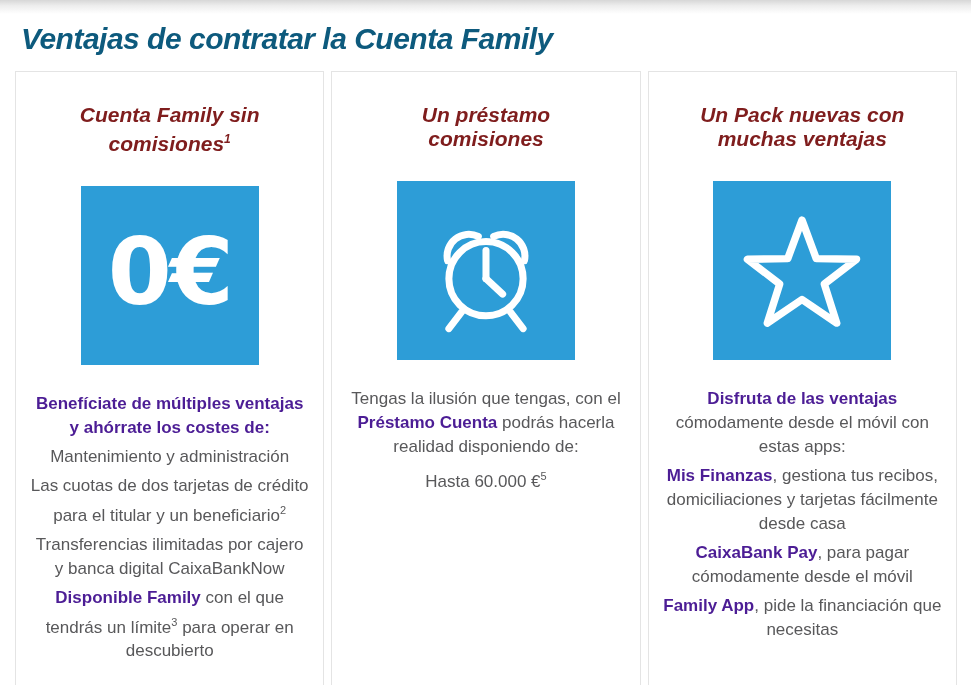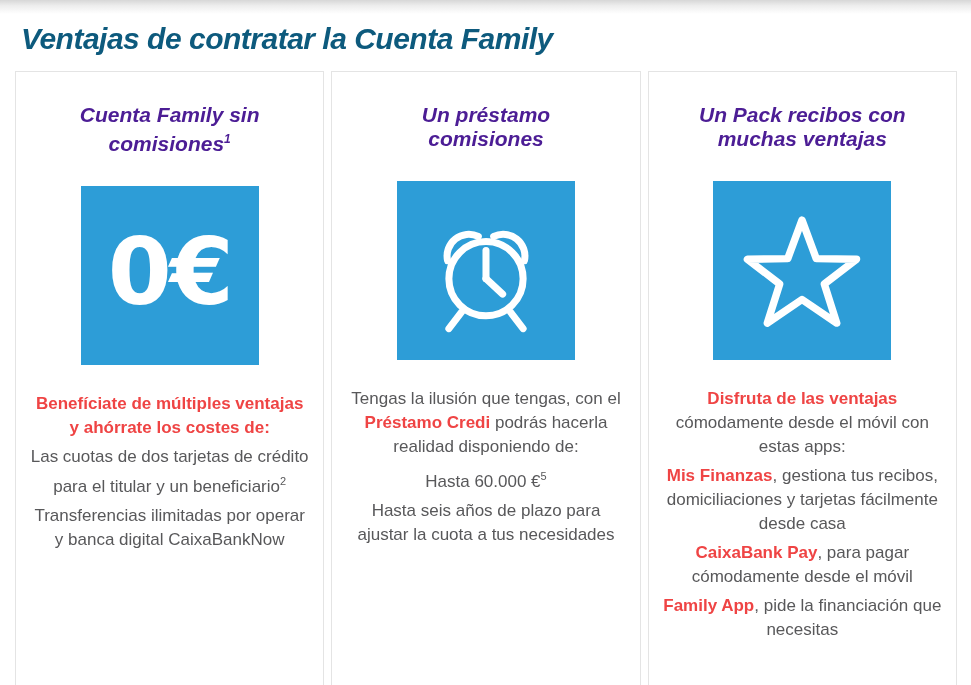--- a/index.html
+++ b/index.html
@@ -10,85 +10,86 @@
   h1.page-title {
     margin:8px 0 0 21px;
     font-size:30px; font-weight:bold; font-style:italic;
     letter-spacing:-0.5px; color:#0d5a7d;
   }
   .cards { display:flex; gap:7px; margin:15px 14px 0 15px; }
   .card { flex:1; border:1px solid #e4e4e4; background:#fff; height:650px; padding:0 14px; }
   .card-heading {
     margin:31px auto 0; max-width:225px; text-align:center;
     font-size:21px; line-height:24px; font-weight:bold; font-style:italic;
-    color:#4c1d95;
+    color:#7f1d1d;
   }
   .card-heading sup { font-size:12px; }
   .icon-box {
     width:178px; height:179px; margin:30px auto 0;
     background:#2d9dd7; display:flex; align-items:center; justify-content:center;
   }
   .zero-euro {
     color:#ffffff; font-weight:bold; font-size:92px; letter-spacing:-2px;
     font-family:"DejaVu Sans", sans-serif; line-height:1; padding-bottom:6px;
   }
   .card-body { margin-top:27px; }
   .card-body p {
     font-size:17px; line-height:24px; text-align:center; color:#58585a;
     margin-top:5px;
   }
   .card-body p:first-child { margin-top:0; }
   .card-body p.spaced { margin-top:28px; }
-  .card-body strong { color:#ef4444; }
+  .card-body strong { color:#4c1d95; }
   .card-body sup, .card-body p sup { font-size:11px; }
   svg.icon-svg { display:block; }
 </style>
 </head>
 <body>
 
 <div class="topbar"></div>
 
 <h1 class="page-title">Ventajas de contratar la Cuenta Family</h1>
 
 <div class="cards">
 
   <div class="card">
     <h2 class="card-heading">Cuenta Family sin comisiones<sup>1</sup></h2>
     <div class="icon-box">
       <span class="zero-euro">0€</span>
     </div>
     <div class="card-body">
         <p><strong>Benefíciate de múltiples ventajas y ahórrate los costes de:</strong></p>
+        <p>Mantenimiento y administración</p>
         <p>Las cuotas de dos tarjetas de crédito para el titular y un beneficiario<sup>2</sup></p>
-        <p>Transferencias ilimitadas por operar y banca digital CaixaBankNow</p>
+        <p>Transferencias ilimitadas por cajero y banca digital CaixaBankNow</p>
+        <p><strong>Disponible Family</strong> con el que tendrás un límite<sup>3</sup> para operar en descubierto</p>
       </div>
   </div>
 
   <div class="card">
     <h2 class="card-heading">Un préstamo comisiones</h2>
     <div class="icon-box">
       <svg class="icon-svg" width="128" height="128" viewBox="0 0 100 100" fill="none" stroke="#ffffff" stroke-width="5.5" stroke-linecap="round">
         <circle cx="50" cy="56" r="29"></circle>
         <path d="M20,42 A17,17 0 0 1 44,23"></path>
         <path d="M80,42 A17,17 0 0 0 56,23"></path>
         <line x1="50" y1="56" x2="50" y2="34"></line>
         <line x1="50" y1="56" x2="63" y2="68"></line>
         <line x1="31" y1="82" x2="21" y2="95"></line>
         <line x1="69" y1="82" x2="79" y2="95"></line>
       </svg>
     </div>
     <div class="card-body">
-        <p>Tengas la ilusión que tengas, con el <strong>Préstamo Credi</strong> podrás hacerla realidad disponiendo de:</p>
+        <p>Tengas la ilusión que tengas, con el <strong>Préstamo Cuenta</strong> podrás hacerla realidad disponiendo de:</p>
         <p>Hasta 60.000 €<sup>5</sup></p>
-        <p>Hasta seis años de plazo para ajustar la cuota a tus necesidades</p>
       </div>
   </div>
 
   <div class="card">
-    <h2 class="card-heading">Un Pack recibos con muchas ventajas</h2>
+    <h2 class="card-heading">Un Pack nuevas con muchas ventajas</h2>
     <div class="icon-box">
       <svg class="icon-svg" width="124" height="124" viewBox="0 0 100 100" fill="none" stroke="#ffffff" stroke-width="6" stroke-linejoin="round" stroke-linecap="round">
         <path d="M50 9 L61.5 40 L94 40.5 L68 60.5 L78 92 L50 73 L22 92 L32 60.5 L6 40.5 L38.5 40 Z"></path>
       </svg>
     </div>
     <div class="card-body">
         <p><strong>Disfruta de las ventajas</strong> cómodamente desde el móvil con estas apps:</p>
         <p><strong>Mis Finanzas</strong>, gestiona tus recibos, domiciliaciones y tarjetas fácilmente desde casa</p>
         <p><strong>CaixaBank Pay</strong>, para pagar cómodamente desde el móvil</p>
         <p><strong>Family App</strong>, pide la financiación que necesitas</p>

